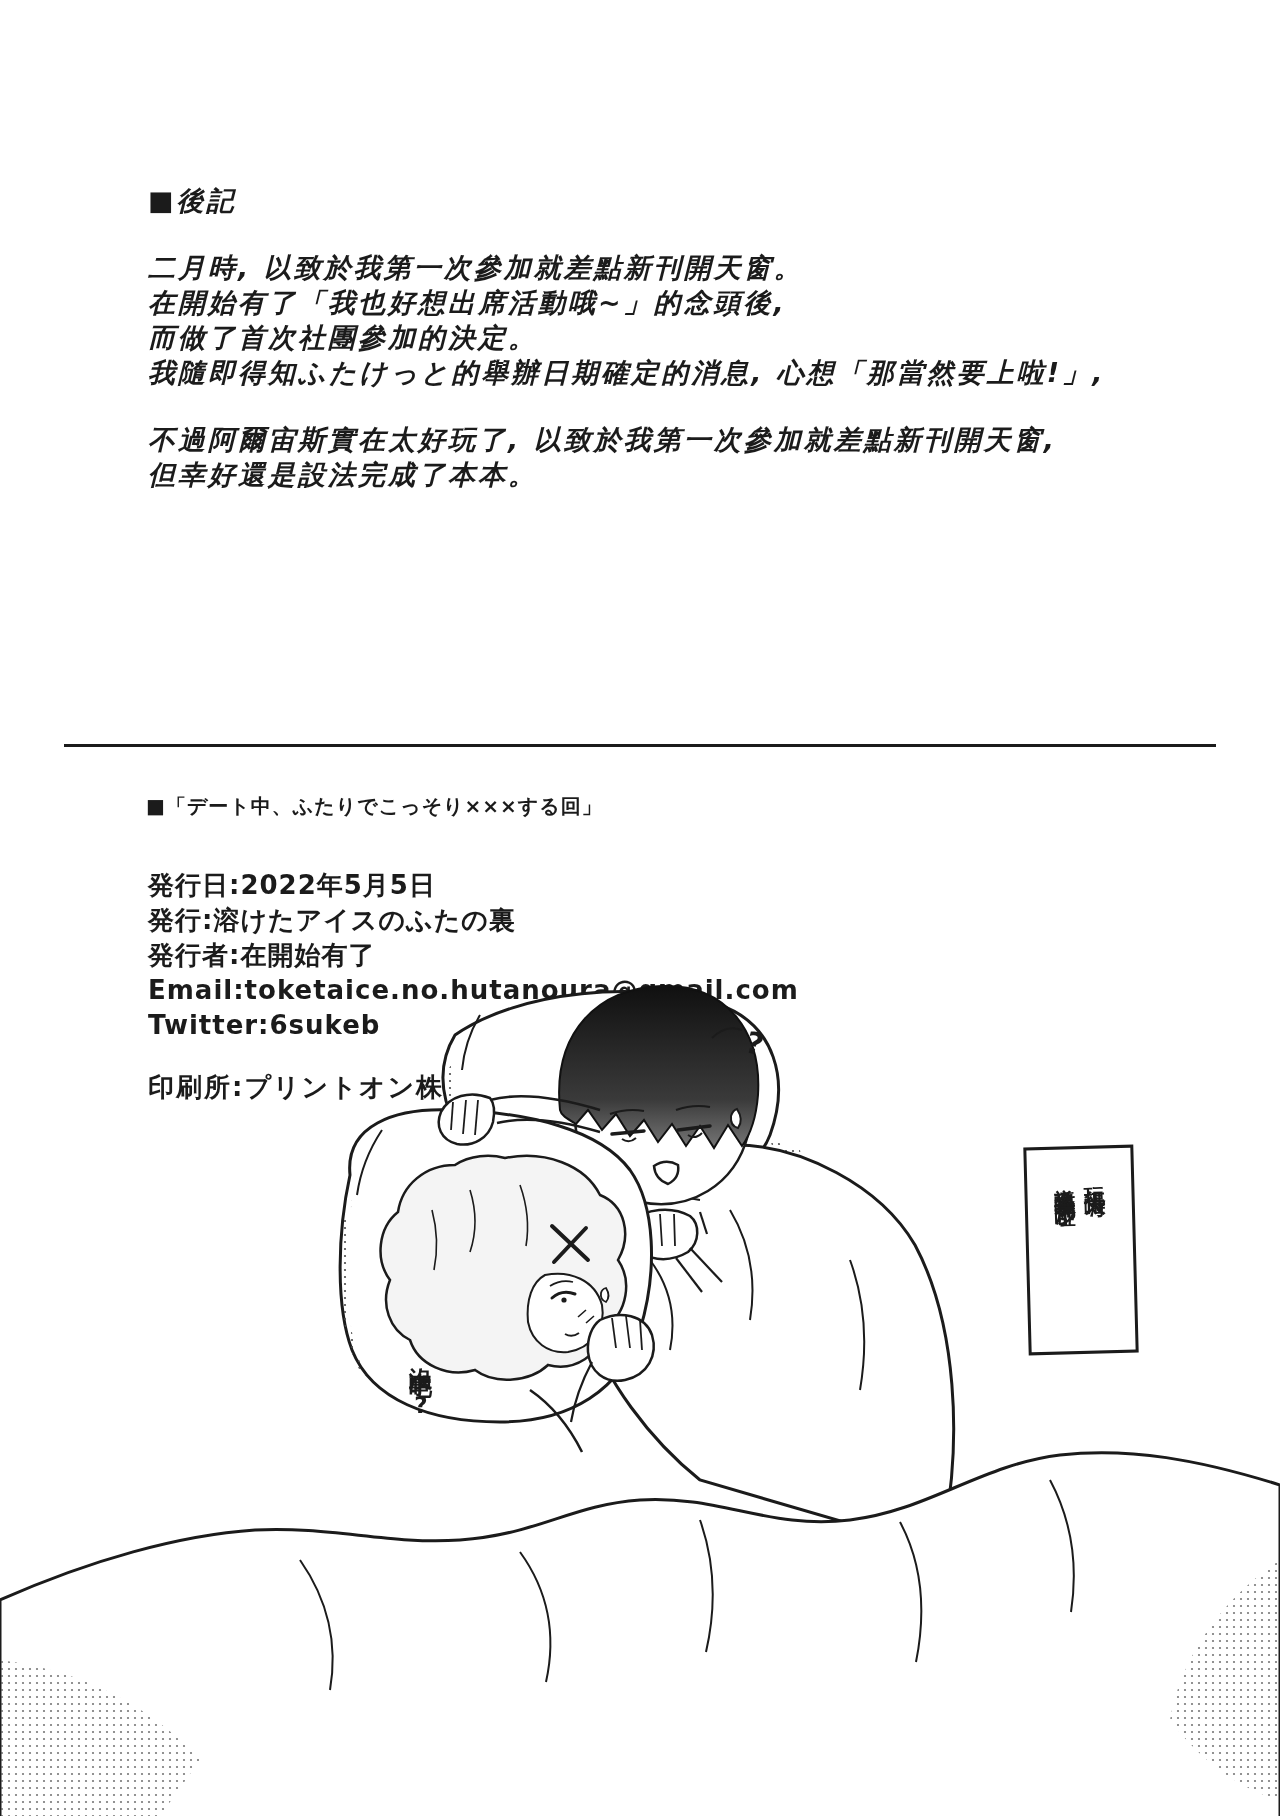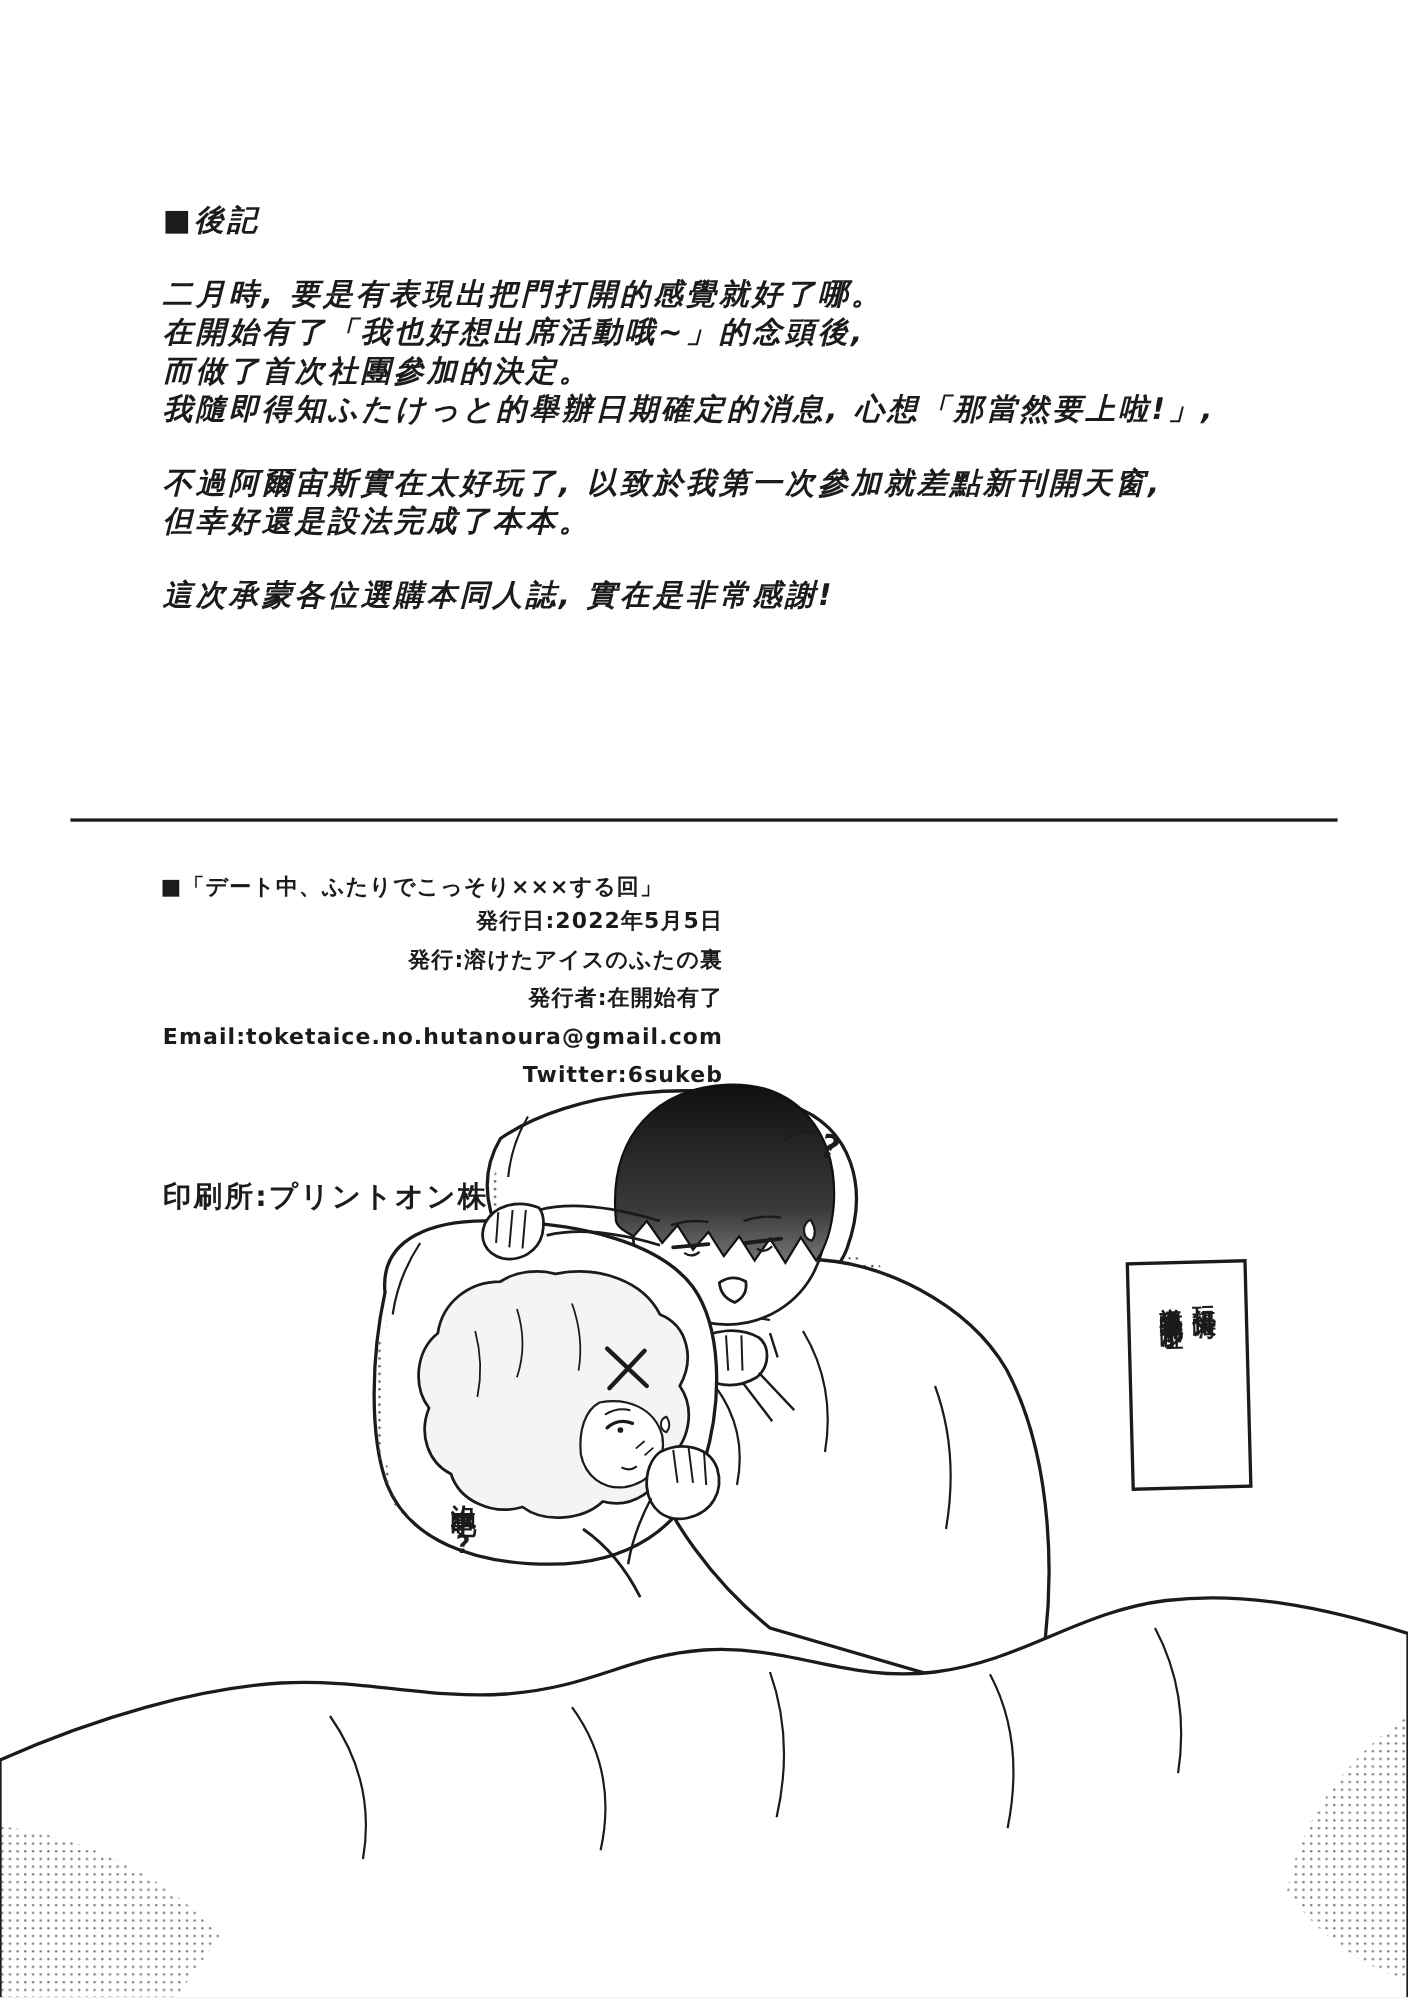--- a/index.html
+++ b/index.html
@@ -18,22 +18,22 @@
   .afterword .heading{margin:0 0 32px 0;}
   .afterword .para{margin:0 0 32px 0;}
   
   .divider{position:absolute;left:64px;top:744px;width:1152px;height:3px;background:#1b1b1b;}
   
   .colophon-title{
     position:absolute;left:146px;top:793px;
     font-size:20px;letter-spacing:1px;font-weight:600;white-space:nowrap;
   }
   .colophon{
-    position:absolute;left:148px;top:820px;
-    font-size:20px;line-height:35px;letter-spacing:1px;font-weight:600;white-space:nowrap;text-align:right;
+    position:absolute;left:148px;top:868px;
+    font-size:26px;line-height:35px;letter-spacing:1px;font-weight:600;white-space:nowrap;
   }
   .printer{
     position:absolute;left:148px;top:1070px;
     font-size:26px;letter-spacing:2px;font-weight:600;white-space:nowrap;
   }
   
   .illus{position:absolute;left:0;top:960px;width:1280px;height:856px;}
   .illus svg{display:block;}
   .vbox{
     position:absolute;left:1026px;top:1146px;width:110px;height:208px;
@@ -57,31 +57,28 @@
   }
 </style>
 </head>
 <body>
 
 <div class="page">
 
   <div class="afterword">
     <div class="heading">■後記</div>
     <div class="para">
-      <div>二月時, 要是有表現出把門打開的感覺就好了哪。</div>
+      <div>二月時, 以致於我第一次參加就差點新刊開天窗。</div>
       <div>在開始有了「我也好想出席活動哦~」的念頭後,</div>
       <div>而做了首次社團參加的決定。</div>
       <div>我隨即得知ふたけっと的舉辦日期確定的消息, 心想「那當然要上啦!」,</div>
     </div>
     <div class="para">
       <div>不過阿爾宙斯實在太好玩了, 以致於我第一次參加就差點新刊開天窗,</div>
       <div>但幸好還是設法完成了本本。</div>
-    </div>
-    <div class="para">
-      <div>這次承蒙各位選購本同人誌, 實在是非常感謝!</div>
     </div>
   </div>
 
   <div class="divider"></div>
 
   <div class="colophon-title">■「デート中、ふたりでこっそり×××する回」</div>
   <div class="colophon">
     <div>発行日:2022年5月5日</div>
     <div>発行:溶けたアイスのふたの裏</div>
     <div>発行者:在開始有了</div>

